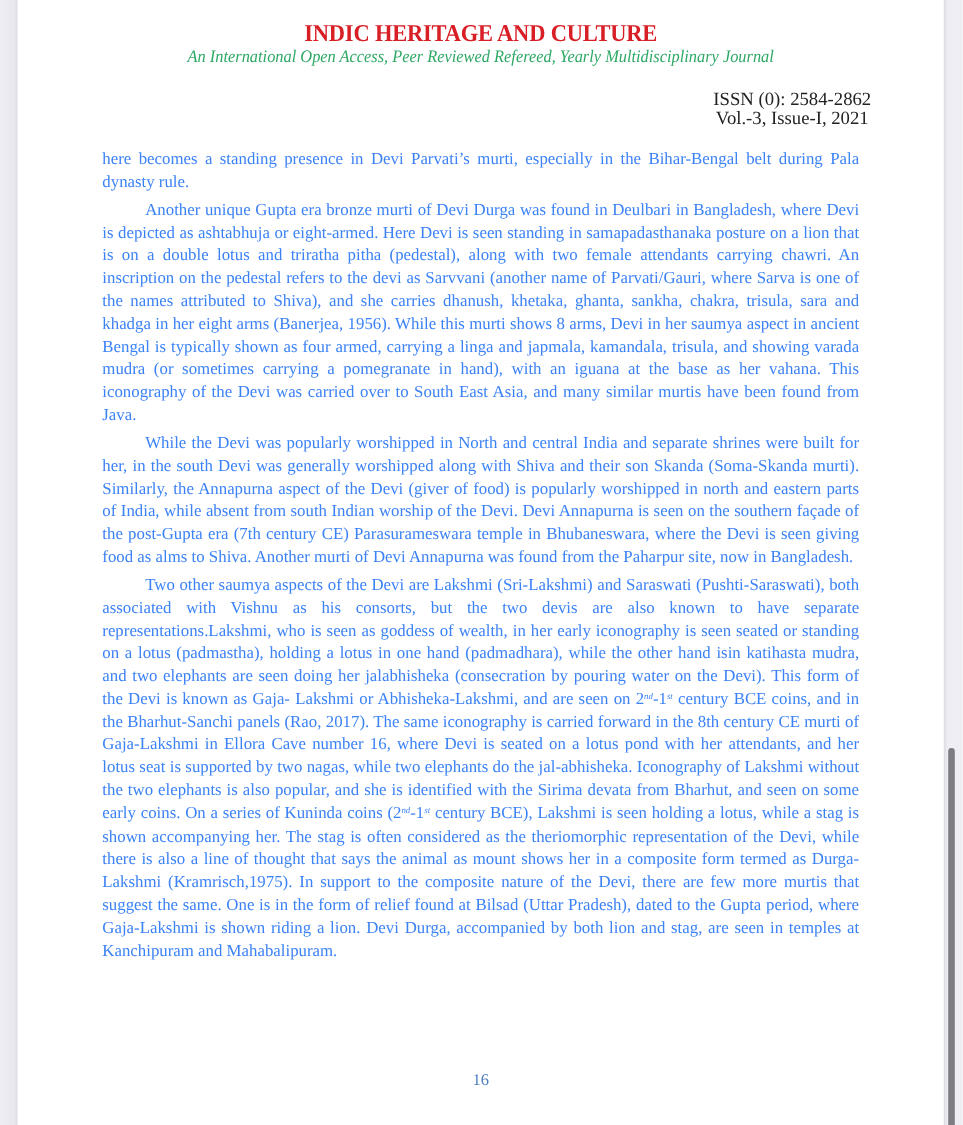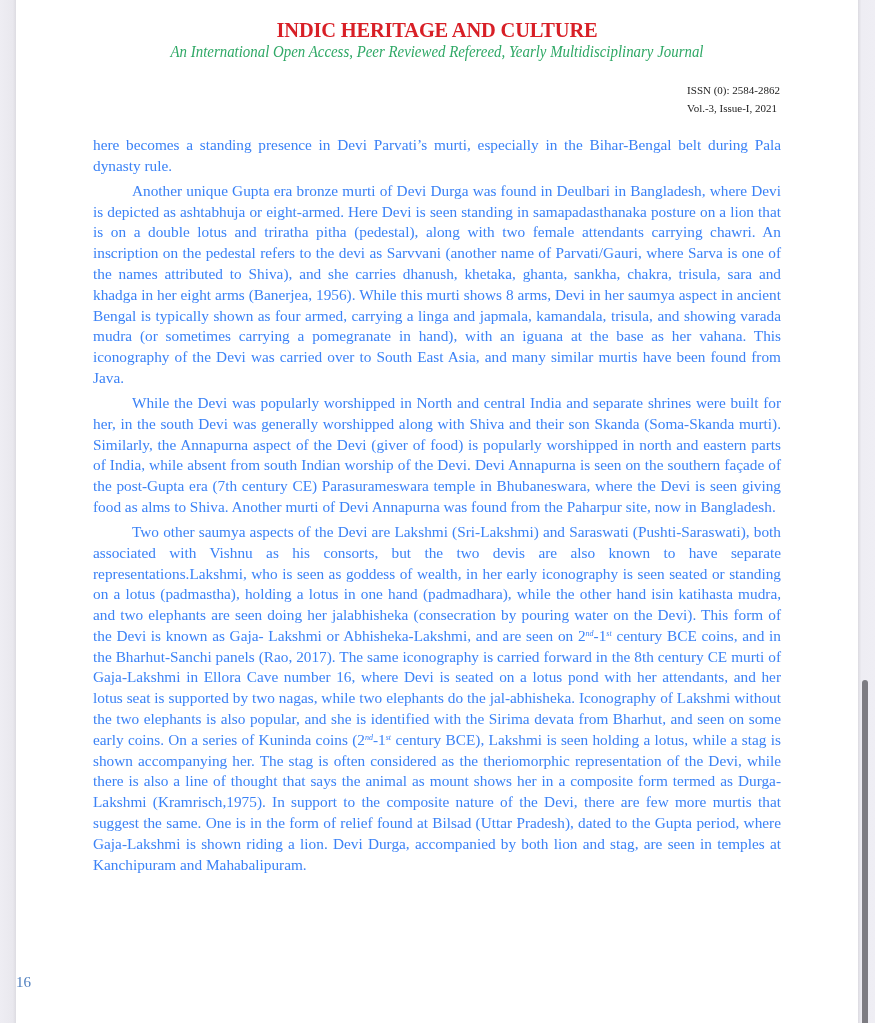--- a/index.html
+++ b/index.html
@@ -17,48 +17,49 @@
       position: absolute; left: 858px; top: 0; width: 17px; height: 1023px;
       background: linear-gradient(to right, #dcdbe1 0%, #eeedf3 20%, #efeef4 100%);
     }
     .scrollbar-thumb {
       position: absolute; left: 862px; top: 680px; width: 6px; height: 343px;
       background: #7d7c82; border-radius: 3px 3px 0 0;
     }
     .page {
       position: absolute; left: 16px; top: 0; width: 842px; height: 1023px;
       background: #ffffff;
+      padding-left: 12px;
     }
     .journal-title {
       position: absolute; left: 0; top: 17px; width: 842px;
       text-align: center; color: #d81f26; font-weight: bold;
       font-size: 22px; letter-spacing: -0.2px;
       transform: scaleX(0.93); transform-origin: center;
     }
     .journal-subtitle {
       position: absolute; left: 0; top: 43px; width: 842px;
       text-align: center; color: #2fa866; font-style: italic;
       font-size: 16px;
       transform: scaleX(0.93); transform-origin: center;
     }
     .issn-block {
       position: absolute; right: 78px; top: 81px;
-      text-align: left; color: #222; font-size: 11px; line-height: 18px;
+      text-align: center; color: #222; font-size: 17px; line-height: 18px;
     }
     .body-text {
       position: absolute; left: 77px; top: 135px; width: 688px;
       color: #3b82f6; font-size: 15.3px; line-height: 20.8px;
       text-align: justify;
     }
     .body-text p { margin: 0 0 4.2px 0; }
     .body-text p.indent { text-indent: 39px; }
     .body-text sup { font-size: 8px; line-height: 0; vertical-align: 5px; font-style: italic; }
     .page-number {
       position: absolute; left: 0; top: 974px; width: 842px;
-      color: #4f7fbf; font-size: 15px;
+      text-align: center; color: #4f7fbf; font-size: 15px;
     }
   </style>
 </head>
 <body>
 
 <div class="left-gutter"></div>
 
 <div class="page">
   <div class="journal-title">INDIC HERITAGE AND CULTURE</div>
   <div class="journal-subtitle">An International Open Access, Peer Reviewed Refereed, Yearly Multidisciplinary Journal</div>

